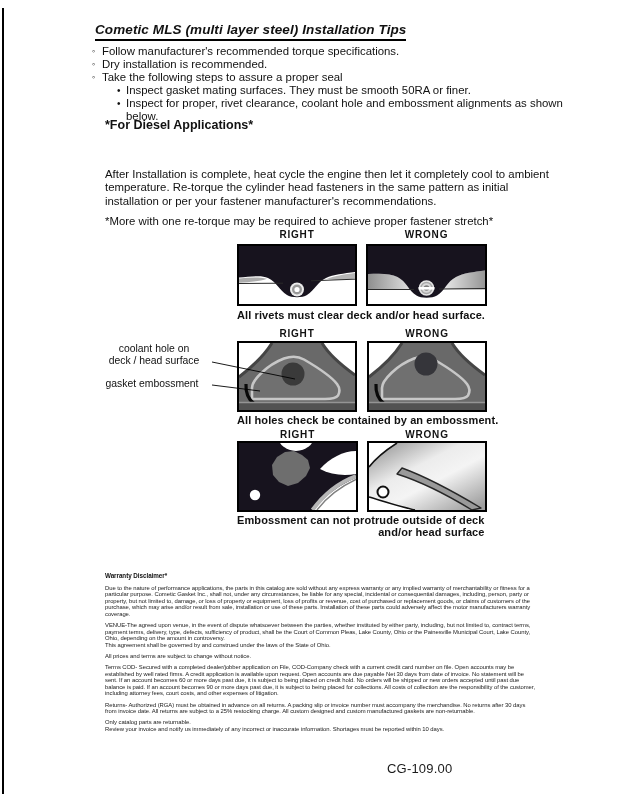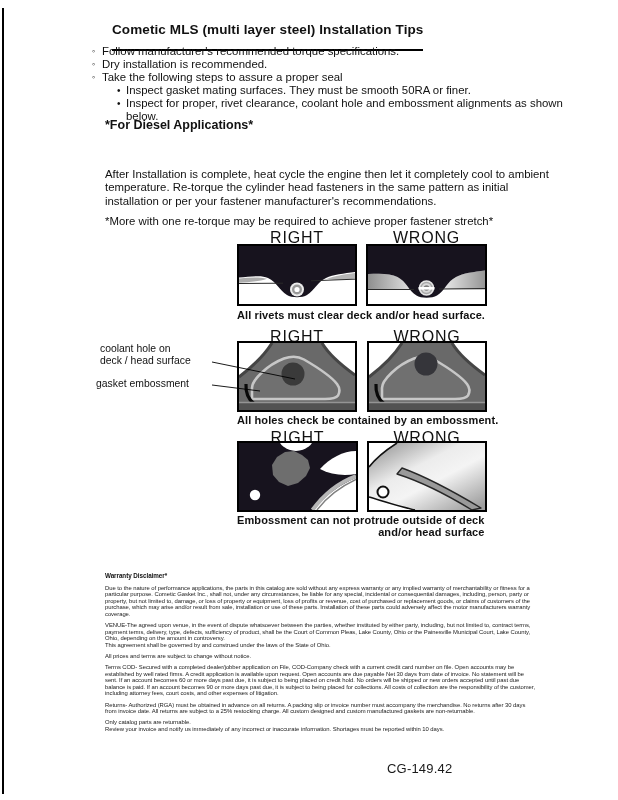--- a/index.html
+++ b/index.html
@@ -1,34 +1,34 @@
 <!DOCTYPE html>
 <html><head>
 <meta charset="utf-8">
 <style>
   html,body{margin:0;padding:0;background:#fff;}
   #page{position:relative;width:618px;height:800px;background:#fff;overflow:hidden;
         font-family:"Liberation Sans",sans-serif;color:#111;}
   .abs{position:absolute;}
   .left-rule{left:2px;top:8px;width:2px;height:786px;background:#000;}
-  .title{left:112px;top:22px;font-size:13.5px;font-weight:bold;letter-spacing:.1px;
-         border-bottom:2px solid #000;padding-bottom:12px;}
+  .title{left:95px;top:22px;font-size:13.5px;font-weight:bold;letter-spacing:.1px;
+         border-bottom:2px solid #000;padding-bottom:2px;font-style:italic;}
   .bullets{left:92px;top:45px;width:500px;font-size:11.4px;line-height:13.1px;}
   .b-row{display:flex;}
   .b-marker{width:10px;flex:0 0 10px;font-size:9px;line-height:13.1px;text-align:left;}
   .sb-row{display:flex;margin-left:25px;}
   .sb-marker{width:9px;flex:0 0 9px;font-size:10px;line-height:13.1px;}
   .diesel-h{left:105px;top:118px;font-size:12.5px;font-weight:bold;text-align:right;}
   .para{left:105px;font-size:11.4px;line-height:13.4px;width:458px;}
   .p1{top:135px;} .p2{top:168px;} .p3{top:215px;width:470px;}
-  .dw-label{font-size:16px;font-weight:400;letter-spacing:.8px;text-align:center;width:120px;}
+  .dw-label{font-size:10px;font-weight:700;letter-spacing:.8px;text-align:center;width:120px;}
   .panel{border:2px solid #000;box-sizing:border-box;background:#fff;}
   .panel svg{display:block;width:100%;height:100%;}
   .caption{font-size:11px;font-weight:bold;letter-spacing:.1px;line-height:12px;white-space:pre-line;}
-  .anno{font-size:10.4px;line-height:11.6px;text-align:left;white-space:pre-line;}
+  .anno{font-size:10.4px;line-height:11.6px;text-align:center;white-space:pre-line;}
   .legal{left:105px;top:573px;width:432px;font-size:5.9px;line-height:6.6px;color:#222;letter-spacing:-0.05px;}
   .legal h4{margin:0 0 5px 0;font-size:6.3px;font-weight:bold;color:#111;}
   .legal p{margin:0 0 4.5px 0;white-space:pre-line;}
   .pageno{left:387px;top:761px;font-size:13px;letter-spacing:.2px;color:#1a1a1a;}
 </style>
 </head>
 <body>
 
 <div id="page">
 
@@ -188,15 +188,15 @@
     <p>Due to the nature of performance applications, the parts in this catalog are sold without any express warranty or any implied warranty of merchantability or fitness for a particular purpose.  Cometic Gasket Inc., shall not, under any circumstances, be liable for any special, incidental or consequential damages, including, person, party or property, but not limited to, damage, or loss of property or equipment, loss of profits or revenue, cost of purchased or replacement goods, or claims of customers of the purchase, which may arise and/or result from sale, installation or use of these parts.  Installation of these parts could adversely affect the motor manufacturers warranty coverage.</p>
     <p>VENUE-The agreed upon venue, in the event of dispute whatsoever between the parties, whether instituted by either party, including, but not limited to, contract terms, payment terms, delivery, type, defects, sufficiency of product, shall be the Court of Common Pleas, Lake County, Ohio or the Painesville Municipal Court, Lake County, Ohio, depending on the amount in controversy.
 This agreement shall be governed by and construed under the laws of the State of Ohio.</p>
     <p>All prices and terms are subject to change without notice.</p>
     <p>Terms COD- Secured with a completed dealer/jobber application on File, COD-Company check with a current credit card number on file.  Open accounts may be established by well rated firms.  A credit application is available upon request.  Open accounts are due payable Net 30 days from date of invoice.  No statement will be sent.  If an account becomes 60 or more days past due, it is subject to being placed on credit hold.  No orders will be shipped or new orders accepted until past due balance is paid.  If an account becomes 90 or more days past due, it is subject to being placed for collections.  All costs of collection are the responsibility of the customer, including attorney fees, court costs, and other expenses of litigation.</p>
     <p>Returns- Authorized (RGA) must be obtained in advance on all returns.  A packing slip or invoice number must accompany the merchandise.  No returns after 30 days from invoice date.  All returns are subject to a 25% restocking charge.  All custom designed and custom manufactured gaskets are non-returnable.</p>
     <p>Only catalog parts are returnable.
 Review your invoice and notify us immediately of any incorrect or inaccurate information.  Shortages must be reported within 10 days.</p>
   </div>
 
-  <div class="abs pageno">CG-149.42</div>
+  <div class="abs pageno">CG-109.00</div>
 
 </div>
 
 </body></html>

